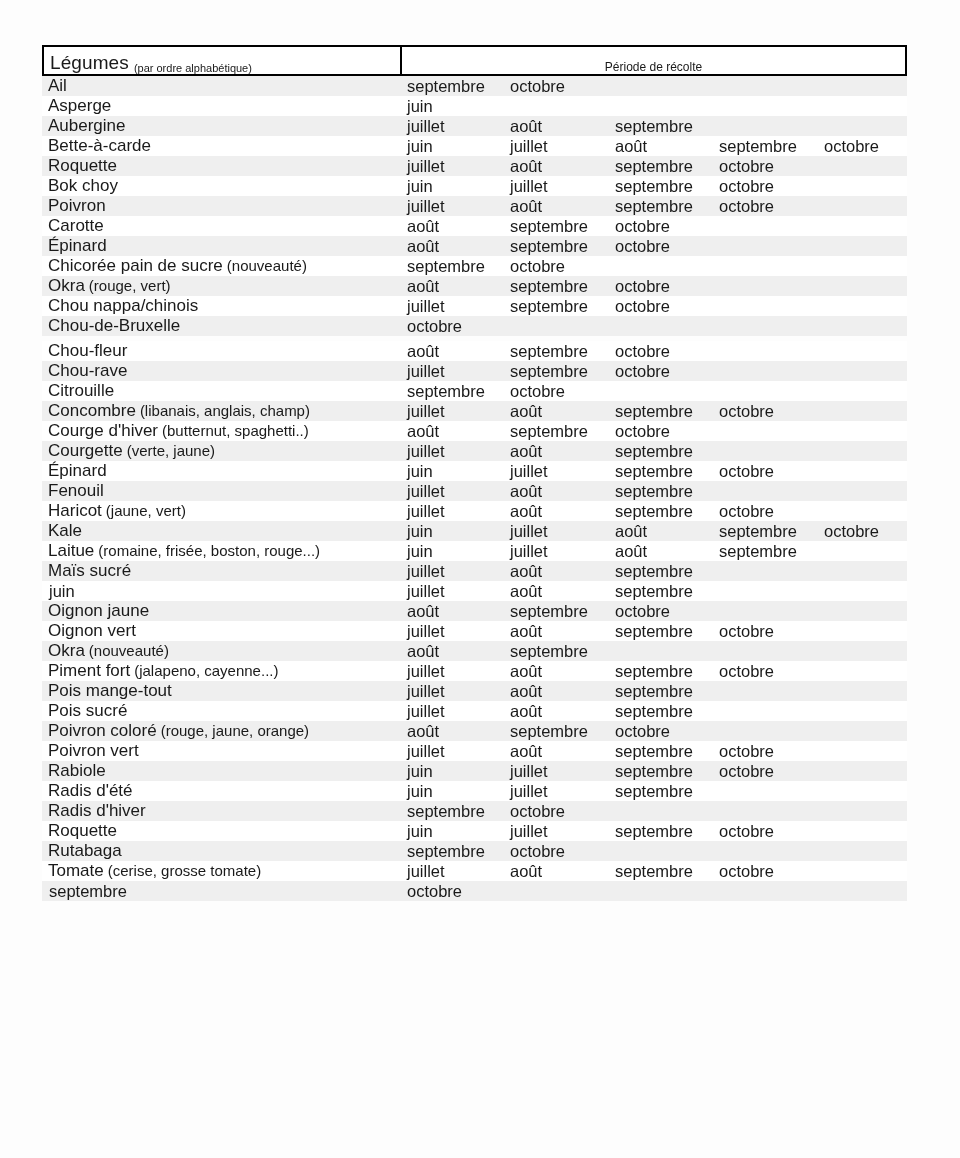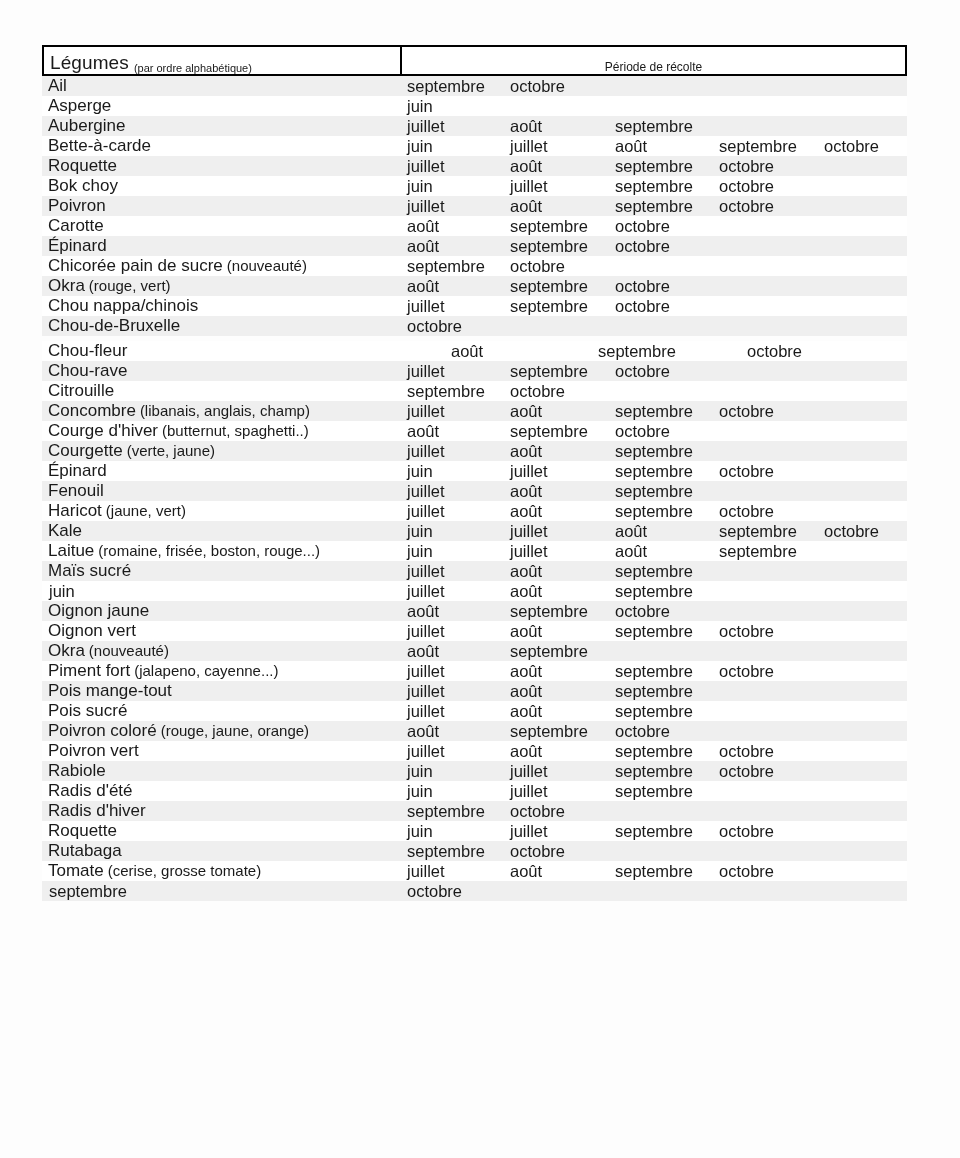--- a/index.html
+++ b/index.html
@@ -43,21 +43,21 @@
   
   .row {
     display: grid;
     grid-template-columns: 358px 103px 105px 104px 105px auto;
     height: 20px;
     align-items: center;
     background: #fff;
   }
   .row.striped { background: var(--stripe, #efefef); }
   
-  #rows .row:nth-child(14) { margin-top: 5px; gap: 44px; }
+  #rows .row:nth-child(14) { margin-top: 5px; }
   .name-cell {
     padding-left: 6px;
     white-space: nowrap;
     overflow: hidden;
   }
   .veg-name { font-size: 17px; }
   .veg-note { font-size: 15px; margin-left: 4px; }
   .month-cell {
     padding-left: 7px;
     font-size: 16.5px;

